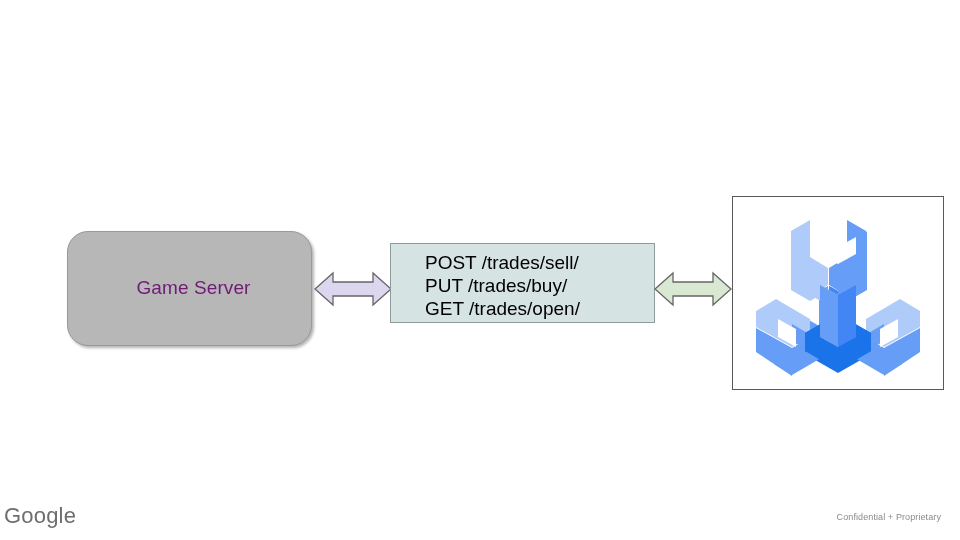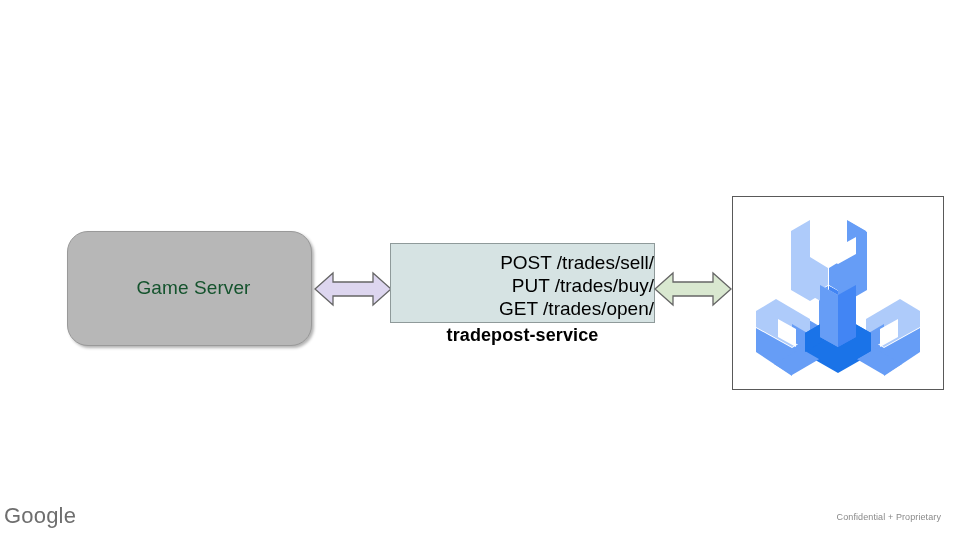--- a/index.html
+++ b/index.html
@@ -33,21 +33,21 @@
     border: 1px solid #999999;
     border-radius: 21px;
     box-shadow: 2px 2px 3px rgba(0,0,0,0.30);
     display: flex;
     align-items: center;
     justify-content: center;
     box-sizing: border-box;
   }
   .game-server-label {
     font-size: 19px;
-    color: #14532d;
+    color: #701a75;
     line-height: 1.2;
     text-align: center;
     letter-spacing: 0.1px;
     margin-left: 8px;
   }
 
   
   .arrow-purple {
     position: absolute;
     left: 313px;
@@ -74,21 +74,22 @@
     background: #d6e3e3;
     border: 1px solid #8f9a9a;
     box-sizing: border-box;
     padding: 7px 0 0 10px;
   }
   .service-endpoints {
     font-size: 19px;
     color: #000000;
     line-height: 23px;
     white-space: pre;
-    text-align: right;
+    text-align: left;
+    margin-left: 24px;
   }
   .service-caption {
     position: absolute;
     left: 390px;
     top: 325px;
     width: 265px;
     text-align: center;
     font-size: 18px;
     font-weight: bold;
     color: #000000;
@@ -145,21 +146,20 @@
     <svg width="80" height="46" viewBox="0 0 80 46" xmlns="http://www.w3.org/2000/svg">
       <polygon points="2,23 20,7 20,16 60,16 60,7 78,23 60,39 60,30 20,30 20,39" fill="#ddd6ef" stroke="#666666" stroke-width="1.3" stroke-linejoin="miter"></polygon>
     </svg>
   </div>
 
   <div class="service-box">
     <div class="service-endpoints">POST /trades/sell/
 PUT /trades/buy/
 GET /trades/open/</div>
   </div>
-  <div class="service-caption">tradepost-service</div>
 
   <div class="arrow-green">
     <svg width="80" height="46" viewBox="0 0 80 46" xmlns="http://www.w3.org/2000/svg">
       <polygon points="2,23 20,7 20,16 60,16 60,7 78,23 60,39 60,30 20,30 20,39" fill="#d9e8d0" stroke="#666666" stroke-width="1.3" stroke-linejoin="miter"></polygon>
     </svg>
   </div>
 
   <div class="logo-frame">
     <svg width="180" height="172" viewBox="0 0 180 172" xmlns="http://www.w3.org/2000/svg">
 

